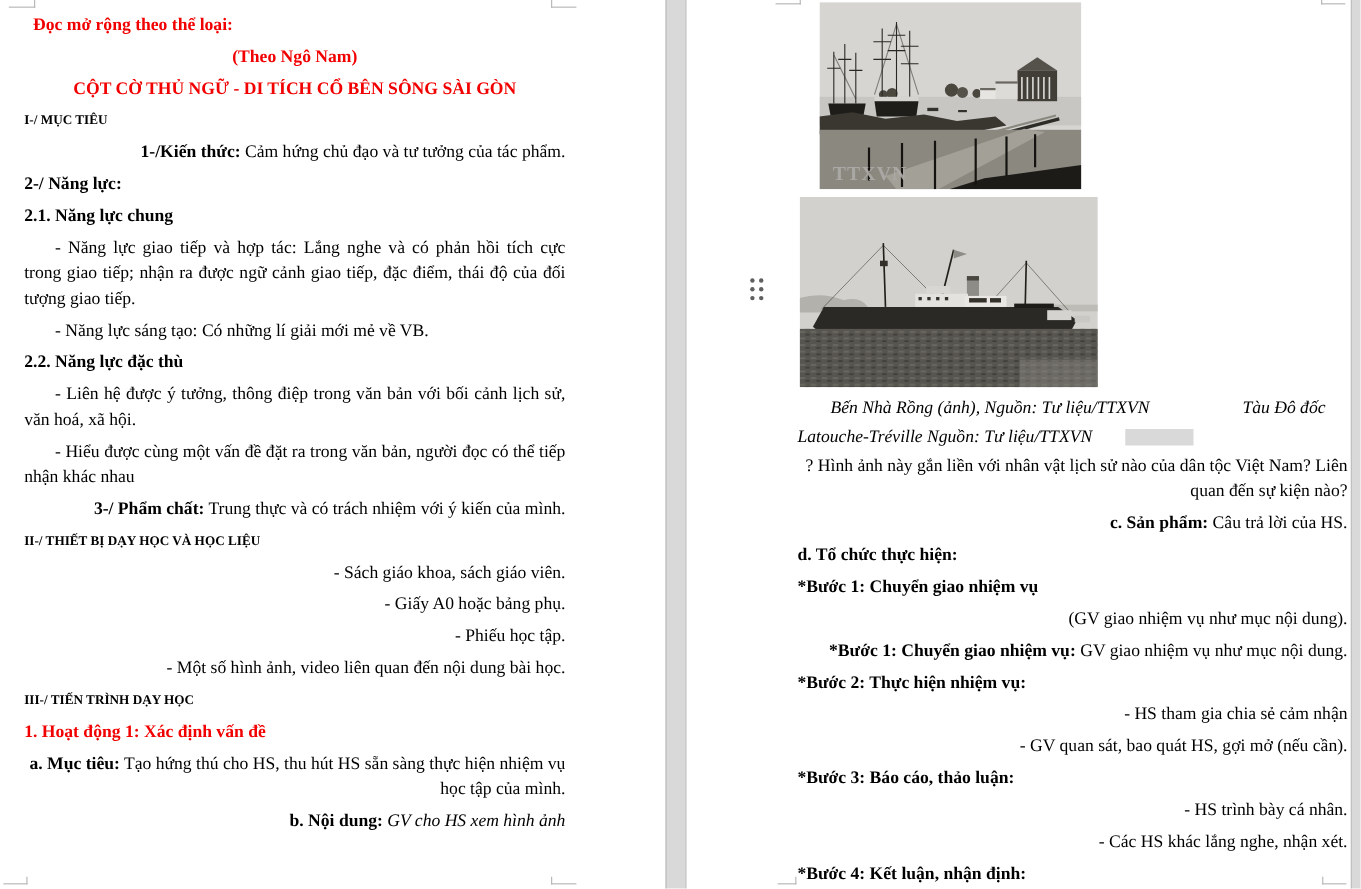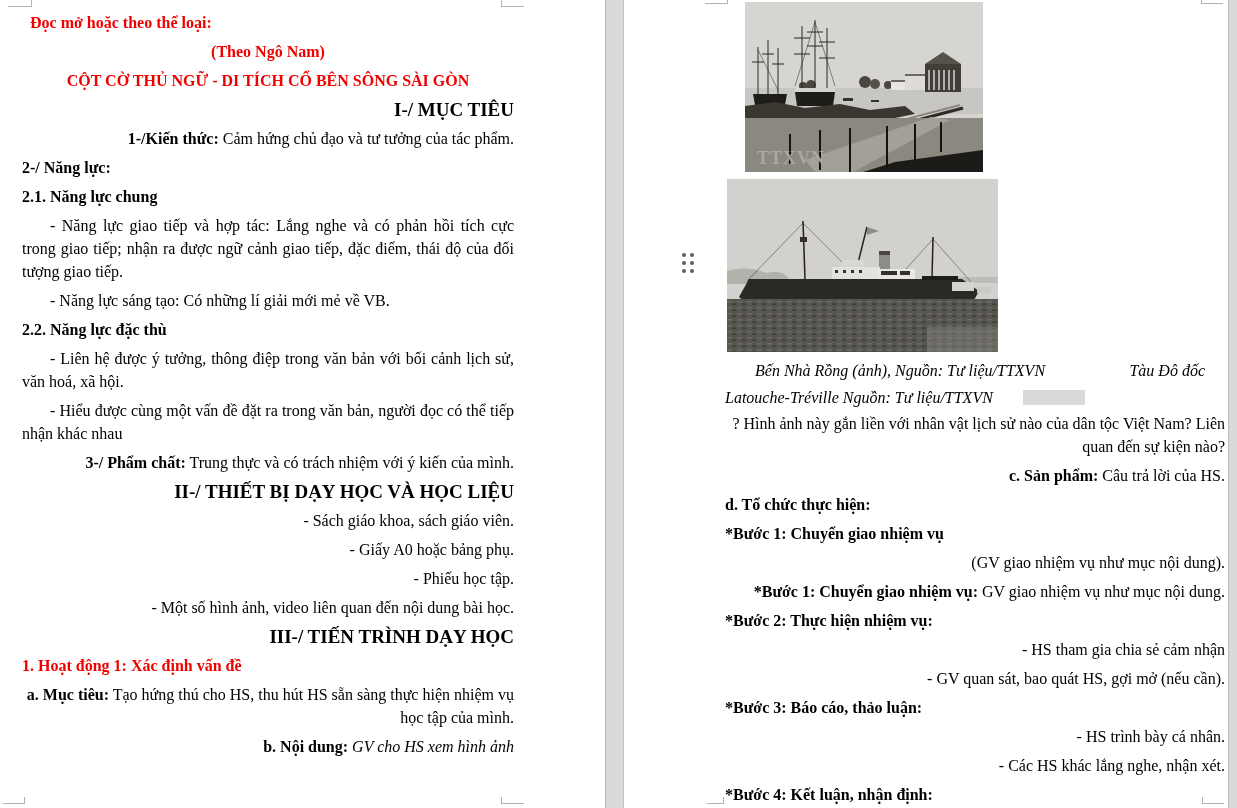--- a/index.html
+++ b/index.html
@@ -11,21 +11,21 @@
   .edge-strip{position:absolute;top:0;left:1228px;width:9px;height:808px;background:#d9d9d9;
           border-left:1px solid #bdbdbd;}
   
   .flow p{margin:6px 0 0;line-height:23px;font-size:16px;text-align:justify;}
   .left-flow{position:absolute;left:22px;top:5px;width:492px;}
   .right-flow{position:absolute;left:725px;top:406px;width:500px;}
   p.center{text-align:center;}
   p.kicker{padding-left:8px;text-align:left;}
   .red{color:#f20000;}
   b{font-weight:bold;}
-  p.h-major{font-size:19px;text-align:right;}
+  p.h-major{font-size:12px;text-align:left;}
   p.h-minor{text-align:left;}
   p.indent{text-indent:28px;}
   p.bullet{padding-left:38px;text-align:right;}
   p.plain{text-align:right;}
   
   .caption{position:absolute;left:725px;top:359px;width:480px;font-style:italic;
            font-size:16px;line-height:23px;}
   .cap-row1{display:flex;justify-content:space-between;padding-left:30px;}
   .cap-row2{display:flex;align-items:center;margin-top:4px;}
   .highlight{display:inline-block;width:62px;height:15px;background:#d9d9d9;margin-left:30px;}
@@ -42,21 +42,21 @@
   .bb{border-bottom-width:1px;}
   .br{border-right-width:1px;}
   .bl{border-left-width:1px;}
 </style>
 </head>
 <body>
 
 <div class="stage">
 
   <div class="left-flow flow">
-    <p class="kicker red"><b>Đọc mở hoặc theo thể loại:</b></p>
+    <p class="kicker red"><b>Đọc mở rộng theo thể loại:</b></p>
     <p class="center red"><b>(Theo Ngô Nam)</b></p>
     <p class="center red"><b>CỘT CỜ THỦ NGỮ - DI TÍCH CỔ BÊN SÔNG SÀI GÒN</b></p>
     <span id="left-blocks"><p class="h-major"><b>I-/ MỤC TIÊU</b></p><p class="plain"><b>1-/Kiến thức:</b><span> Cảm hứng chủ đạo và tư tưởng của tác phẩm.</span></p><p class="h-minor"><b>2-/ Năng lực:</b></p><p class="h-minor"><b>2.1. Năng lực chung</b></p><p class="indent"><span>- Năng lực giao tiếp và hợp tác: Lắng nghe và có phản hồi tích cực trong giao tiếp; nhận ra được ngữ cảnh giao tiếp, đặc điểm, thái độ của đối tượng giao tiếp.</span></p><p class="indent"><span>- Năng lực sáng tạo: Có những lí giải mới mẻ về VB.</span></p><p class="h-minor"><b>2.2. Năng lực đặc thù</b></p><p class="indent"><span>- Liên hệ được ý tưởng, thông điệp trong văn bản với bối cảnh lịch sử, văn hoá, xã hội.</span></p><p class="indent"><span>- Hiểu được cùng một vấn đề đặt ra trong văn bản, người đọc có thể tiếp nhận khác nhau</span></p><p class="plain"><b>3-/ Phẩm chất:</b><span> Trung thực và có trách nhiệm với ý kiến của mình.</span></p><p class="h-major"><b>II-/ THIẾT BỊ DẠY HỌC VÀ HỌC LIỆU</b></p><p class="bullet"><span>- Sách giáo khoa, sách giáo viên.</span></p><p class="bullet"><span>- Giấy A0 hoặc bảng phụ.</span></p><p class="bullet"><span>- Phiếu học tập.</span></p><p class="bullet"><span>- Một số hình ảnh, video liên quan đến nội dung bài học.</span></p><p class="h-major"><b>III-/ TIẾN TRÌNH DẠY HỌC</b></p><p class="h-minor red"><b>1. Hoạt động 1: Xác định vấn đề</b></p><p class="plain"><b>a. Mục tiêu:</b><span> Tạo hứng thú cho HS, thu hút HS sẵn sàng thực hiện nhiệm vụ học tập của mình.</span></p><p class="plain"><b>b. Nội dung:</b><i>  GV cho HS xem hình ảnh</i></p></span>
   </div>
 
   <div class="photo photo1">
     <svg width="238" height="170" viewBox="0 0 238 170" xmlns="http://www.w3.org/2000/svg">
       <rect width="238" height="170" fill="#d6d5d1"></rect>
       <rect y="86" width="238" height="26" fill="#c7c6c2"></rect>
 

